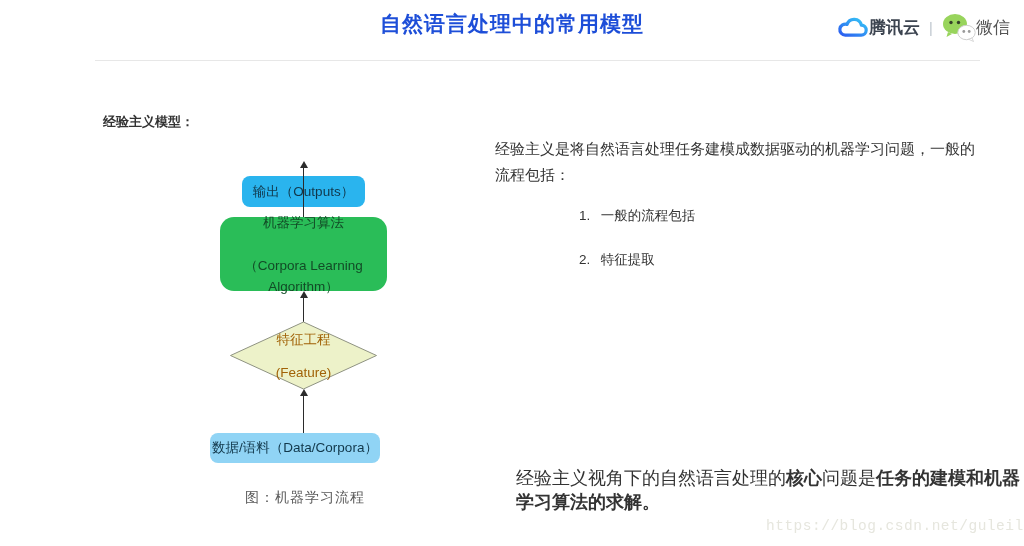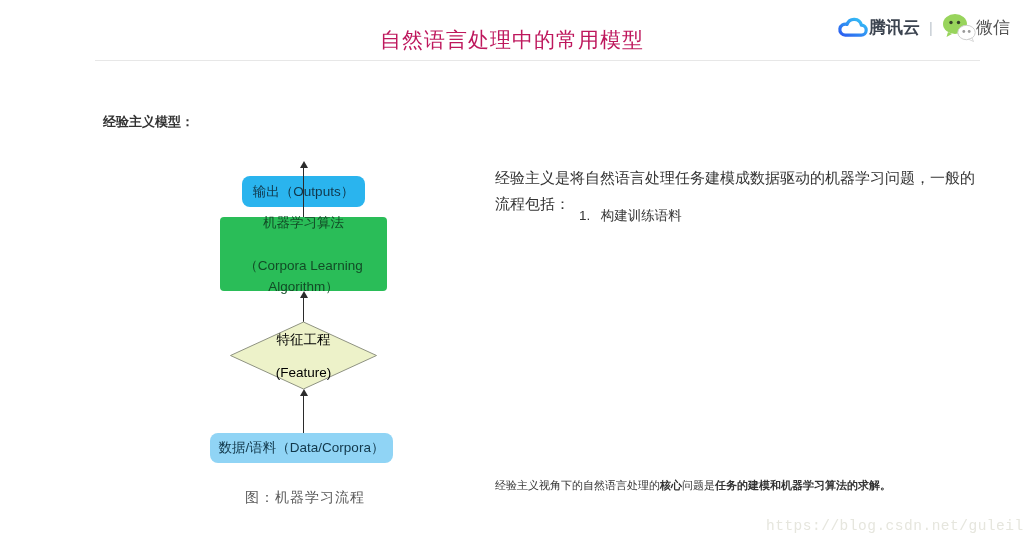--- a/index.html
+++ b/index.html
@@ -1,60 +1,60 @@
 <!DOCTYPE html>
 <html><head>
 <meta charset="utf-8">
 <style>
   * { margin:0; padding:0; box-sizing:border-box; }
   html,body { width:1024px; height:546px; background:#fff; font-family:"Liberation Sans", sans-serif; }
   .slide { position:relative; width:1024px; height:546px; background:#fff; overflow:hidden; }
 
-  .title { position:absolute; top:26px; left:0; width:100%; text-align:center;
-           font-size:21px; font-weight:normal; color:#be185d; letter-spacing:1px; }
+  .title { position:absolute; top:10px; left:0; width:100%; text-align:center;
+           font-size:21px; font-weight:bold; color:#1d4ed8; letter-spacing:1px; }
 
   .brand { position:absolute; top:13px; right:14px; display:flex; align-items:center; }
   .brand-label-tc { font-size:17px; font-weight:600; color:#3c4450; }
   .brand-sep { font-size:15px; color:#97a4b0; margin:0 9px; font-weight:400; transform:scaleX(.6); }
   .brand-label-wx { font-size:17px; color:#555; }
   .brand-icon { display:inline-flex; align-items:center; }
 
   .divider { position:absolute; top:60px; left:95px; width:885px; height:1px; background:#e7e7e7; }
 
   .section-label { position:absolute; top:81px; left:103px; font-size:13px; font-weight:bold; color:#333;margin-top:32px; }
 
   
   .node { position:absolute; display:flex; flex-direction:column; align-items:center; justify-content:center;
           text-align:center; font-size:13.5px; }
   .node-outputs  { left:242px; top:130px; width:123px; height:31px; border-radius:8px;  color:#11374a;margin-top:46px; }
-  .node-algorithm{ left:220px; top:217px; width:167px; height:74px; border-radius:4px; color:#124b26; line-height:21px; padding:4px 8px;gap:22px; }
-  .node-data     { left:210px; top:433px; width:183px; height:30px; border-radius:8px;  color:#11374a; }
+  .node-algorithm{ left:220px; top:217px; width:167px; height:74px; border-radius:14px; color:#124b26; line-height:21px; padding:4px 8px;gap:22px; }
+  .node-data     { left:210px; top:433px; width:170px; height:30px; border-radius:8px;  color:#11374a; }
 
   .diamond-wrap { position:absolute; left:229px; top:321px; width:149px; height:69px; }
   .diamond-text { position:absolute; left:229px; top:321px; width:149px; height:69px;
                   display:flex; flex-direction:column; align-items:center; justify-content:center;
-                  font-size:13.5px; color:#000000; line-height:19px; gap:14px; }
+                  font-size:13.5px; color:#a16207; line-height:19px; gap:14px; }
 
   .vline { position:absolute; width:1px; background:#2b2b2b; left:303px; }
   .vline1 { top:167px; height:50px; }
   .vline2 { top:297px; height:25px; }
   .vline3 { top:395px; height:38px; }
   .arrowhead { position:absolute; width:0; height:0; left:299.5px;
                border-left:4px solid transparent; border-right:4px solid transparent;
                border-bottom:7px solid #2b2b2b; }
   .ah1 { top:161px; } .ah2 { top:291px; } .ah3 { top:389px; }
 
   .flow-caption { position:absolute; left:245px; top:483px; font-size:14px; color:#595959; letter-spacing:1px;margin-top:6px; }
 
   
-  .intro { position:absolute; left:495px; top:165px; width:494px; font-size:15px; color:#333; line-height:26px; }
+  .intro { position:absolute; left:495px; top:136px; width:494px; font-size:15px; color:#333; line-height:26px; }
   .steps { position:absolute; left:579px; top:207px; list-style:none; }
   .steps li { font-size:13.5px; color:#333; margin-bottom:26px; }
   .step-num { display:inline-block; min-width:18px; }
-  .conclusion { position:absolute; left:495px; top:466px; font-size:11px; color:#333;margin-top:12px; }
+  .conclusion { position:absolute; left:516px; top:466px; font-size:18px; color:#333; }
   .conclusion b { font-weight:bold; }
 
   .watermark { position:absolute; left:766px; top:518px; font-family:"Liberation Mono", monospace;
                font-size:14.5px; color:#e6e6de; letter-spacing:.5px; }
 </style>
 </head>
 <body>
 
 <div class="slide">
 
@@ -121,21 +121,25 @@
 
   <div class="node node-data" style="background: rgb(144, 212, 245);">数据/语料（Data/Corpora）</div>
 
   <div class="flow-caption">图：机器学习流程</div>
 
   <div class="intro">经验主义是将自然语言处理任务建模成数据驱动的机器学习问题，一般的流程包括：</div>
 
   <ol class="steps">
     <li>
       <span class="step-num">1.</span>
-      <span>构建训练语料</span>
+      <span>一般的流程包括</span>
+    </li>
+    <li>
+      <span class="step-num">2.</span>
+      <span>特征提取</span>
     </li>
   </ol>
 
   <div class="conclusion">
     <span>经验主义视角下的自然语言处理的</span><b>核心</b><span>问题是</span><b>任务的建模和机器学习算法的求解。</b>
   </div>
 
   <div class="watermark">https://blog.csdn.net/guleileo</div>
 
 </div>

